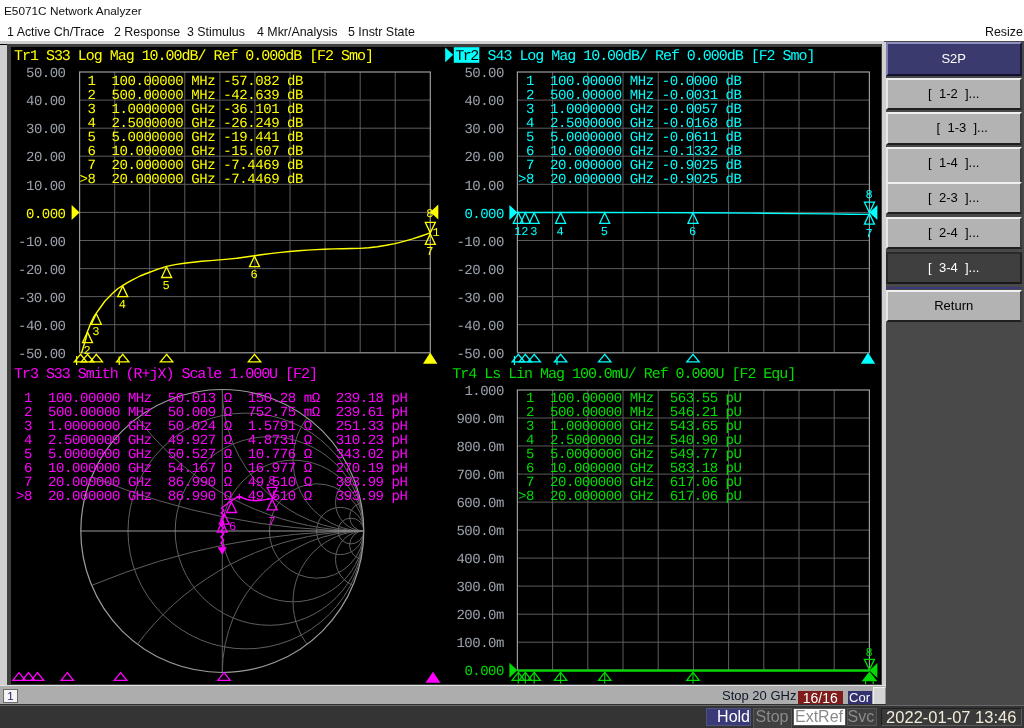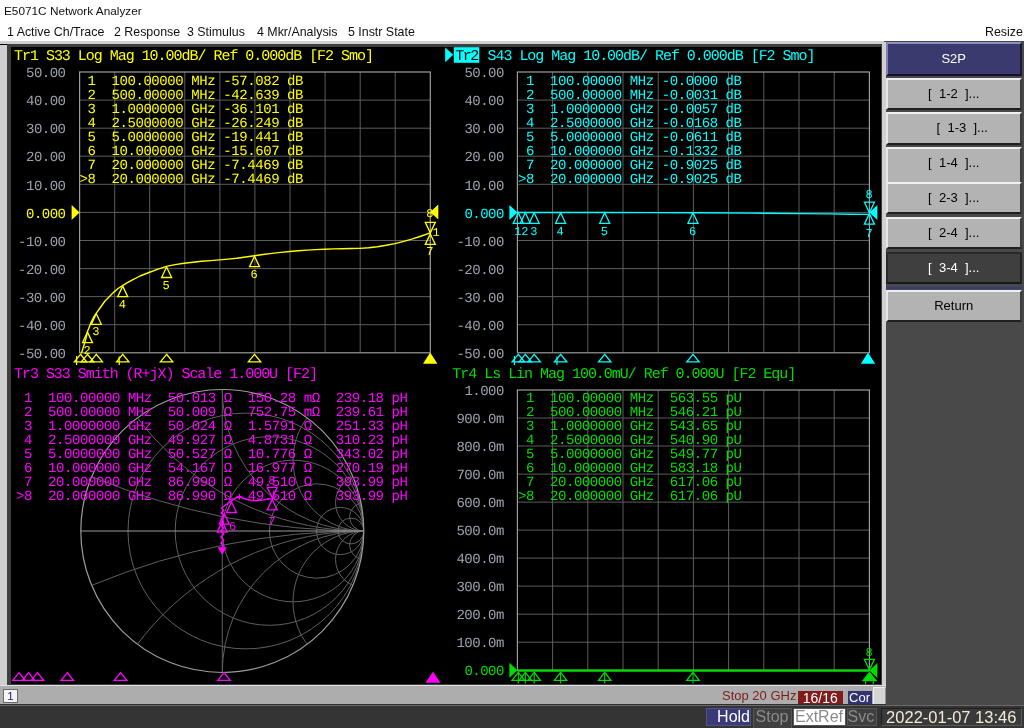--- a/index.html
+++ b/index.html
@@ -292,21 +292,21 @@
 <div class="btn" style="top:182.2px;height:32.3px;line-height:28px;">[&nbsp;&nbsp;2-3&nbsp;&nbsp;]...</div>
 <div class="btn" style="top:217.1px;height:32.3px;line-height:28px;">[&nbsp;&nbsp;2-4&nbsp;&nbsp;]...</div>
 <div class="btn" style="top:252px;height:32.3px;background:#3f3f3f;border-color:#2a2a2a #232323 #191919 #2a2a2a;color:#fff;line-height:28px;">[&nbsp;&nbsp;3-4&nbsp;&nbsp;]...</div>
 <div class="abs" style="left:885.6px;top:286.6px;width:136.4px;height:2.8px;background:#3a3a7a;"></div>
 <div class="btn" style="top:290.1px;height:31.7px;line-height:27px;">Return</div>
 
 <div class="abs" style="left:0;top:685px;width:886px;height:19px;background:#adadad;border-top:1px solid #e2e2e2;">
   <div class="abs" style="left:3px;top:2.5px;width:15px;height:14px;background:#f4f4f4;border:1px solid #6a6a6a;font-size:11.5px;color:#24246a;text-align:center;line-height:12px;">1</div>
   <div class="abs" style="left:21.5px;top:17px;font-size:13px;color:#111;">Start 50 MHz</div>
   <div class="abs" style="left:375px;top:15px;font-size:13px;color:#111;">IFBW 70 kHz</div>
-  <div class="abs" style="left:722px;top:1.5px;font-size:13px;color:#7f1d1d;text-align:right;">Stop 20 GHz</div>
+  <div class="abs" style="left:722px;top:1.5px;font-size:13px;color:#0f172a;text-align:right;">Stop 20 GHz</div>
   <div class="abs" style="left:797.5px;top:4.5px;width:45.5px;height:14.5px;background:#7f1d1d;color:#fff;font-size:14px;text-align:center;line-height:14px;">16/16</div>
   <div class="abs" style="left:847.5px;top:4.5px;width:24px;height:14.5px;background:#32326e;color:#fff;font-size:13px;text-align:center;line-height:14px;">Cor</div>
   <div class="abs" style="left:872.5px;top:0.5px;width:13px;height:18px;background:#d4d4d4;border:1px solid #909090;border-top-color:#efefef;border-left-color:#efefef;"></div>
 </div>
 <div class="abs" style="left:0;top:703.5px;width:886px;height:2px;background:#2f2f2f;"></div>
 
 <div class="abs" style="left:0;top:705px;width:1024px;height:23px;background:#343434;border-top:1.2px solid #686868;">
   <div class="abs" style="left:706px;top:2px;width:45px;height:17.5px;background:#3a3a78;border:1px solid #52527e;color:#fff;font-size:16px;text-align:right;line-height:16.5px;">Hold</div>
   <div class="abs" style="left:752.5px;top:2px;width:39px;height:34px;background:#404040;border:1px solid #565656;color:#8b8b8b;font-size:16px;text-align:center;line-height:16.5px;">Stop</div>
   <div class="abs" style="left:792.5px;top:2px;width:53px;height:17.5px;background:#ffffff;border:1px solid #565656;color:#8b8b8b;font-size:16px;text-align:center;line-height:16.5px;">ExtRef</div>

